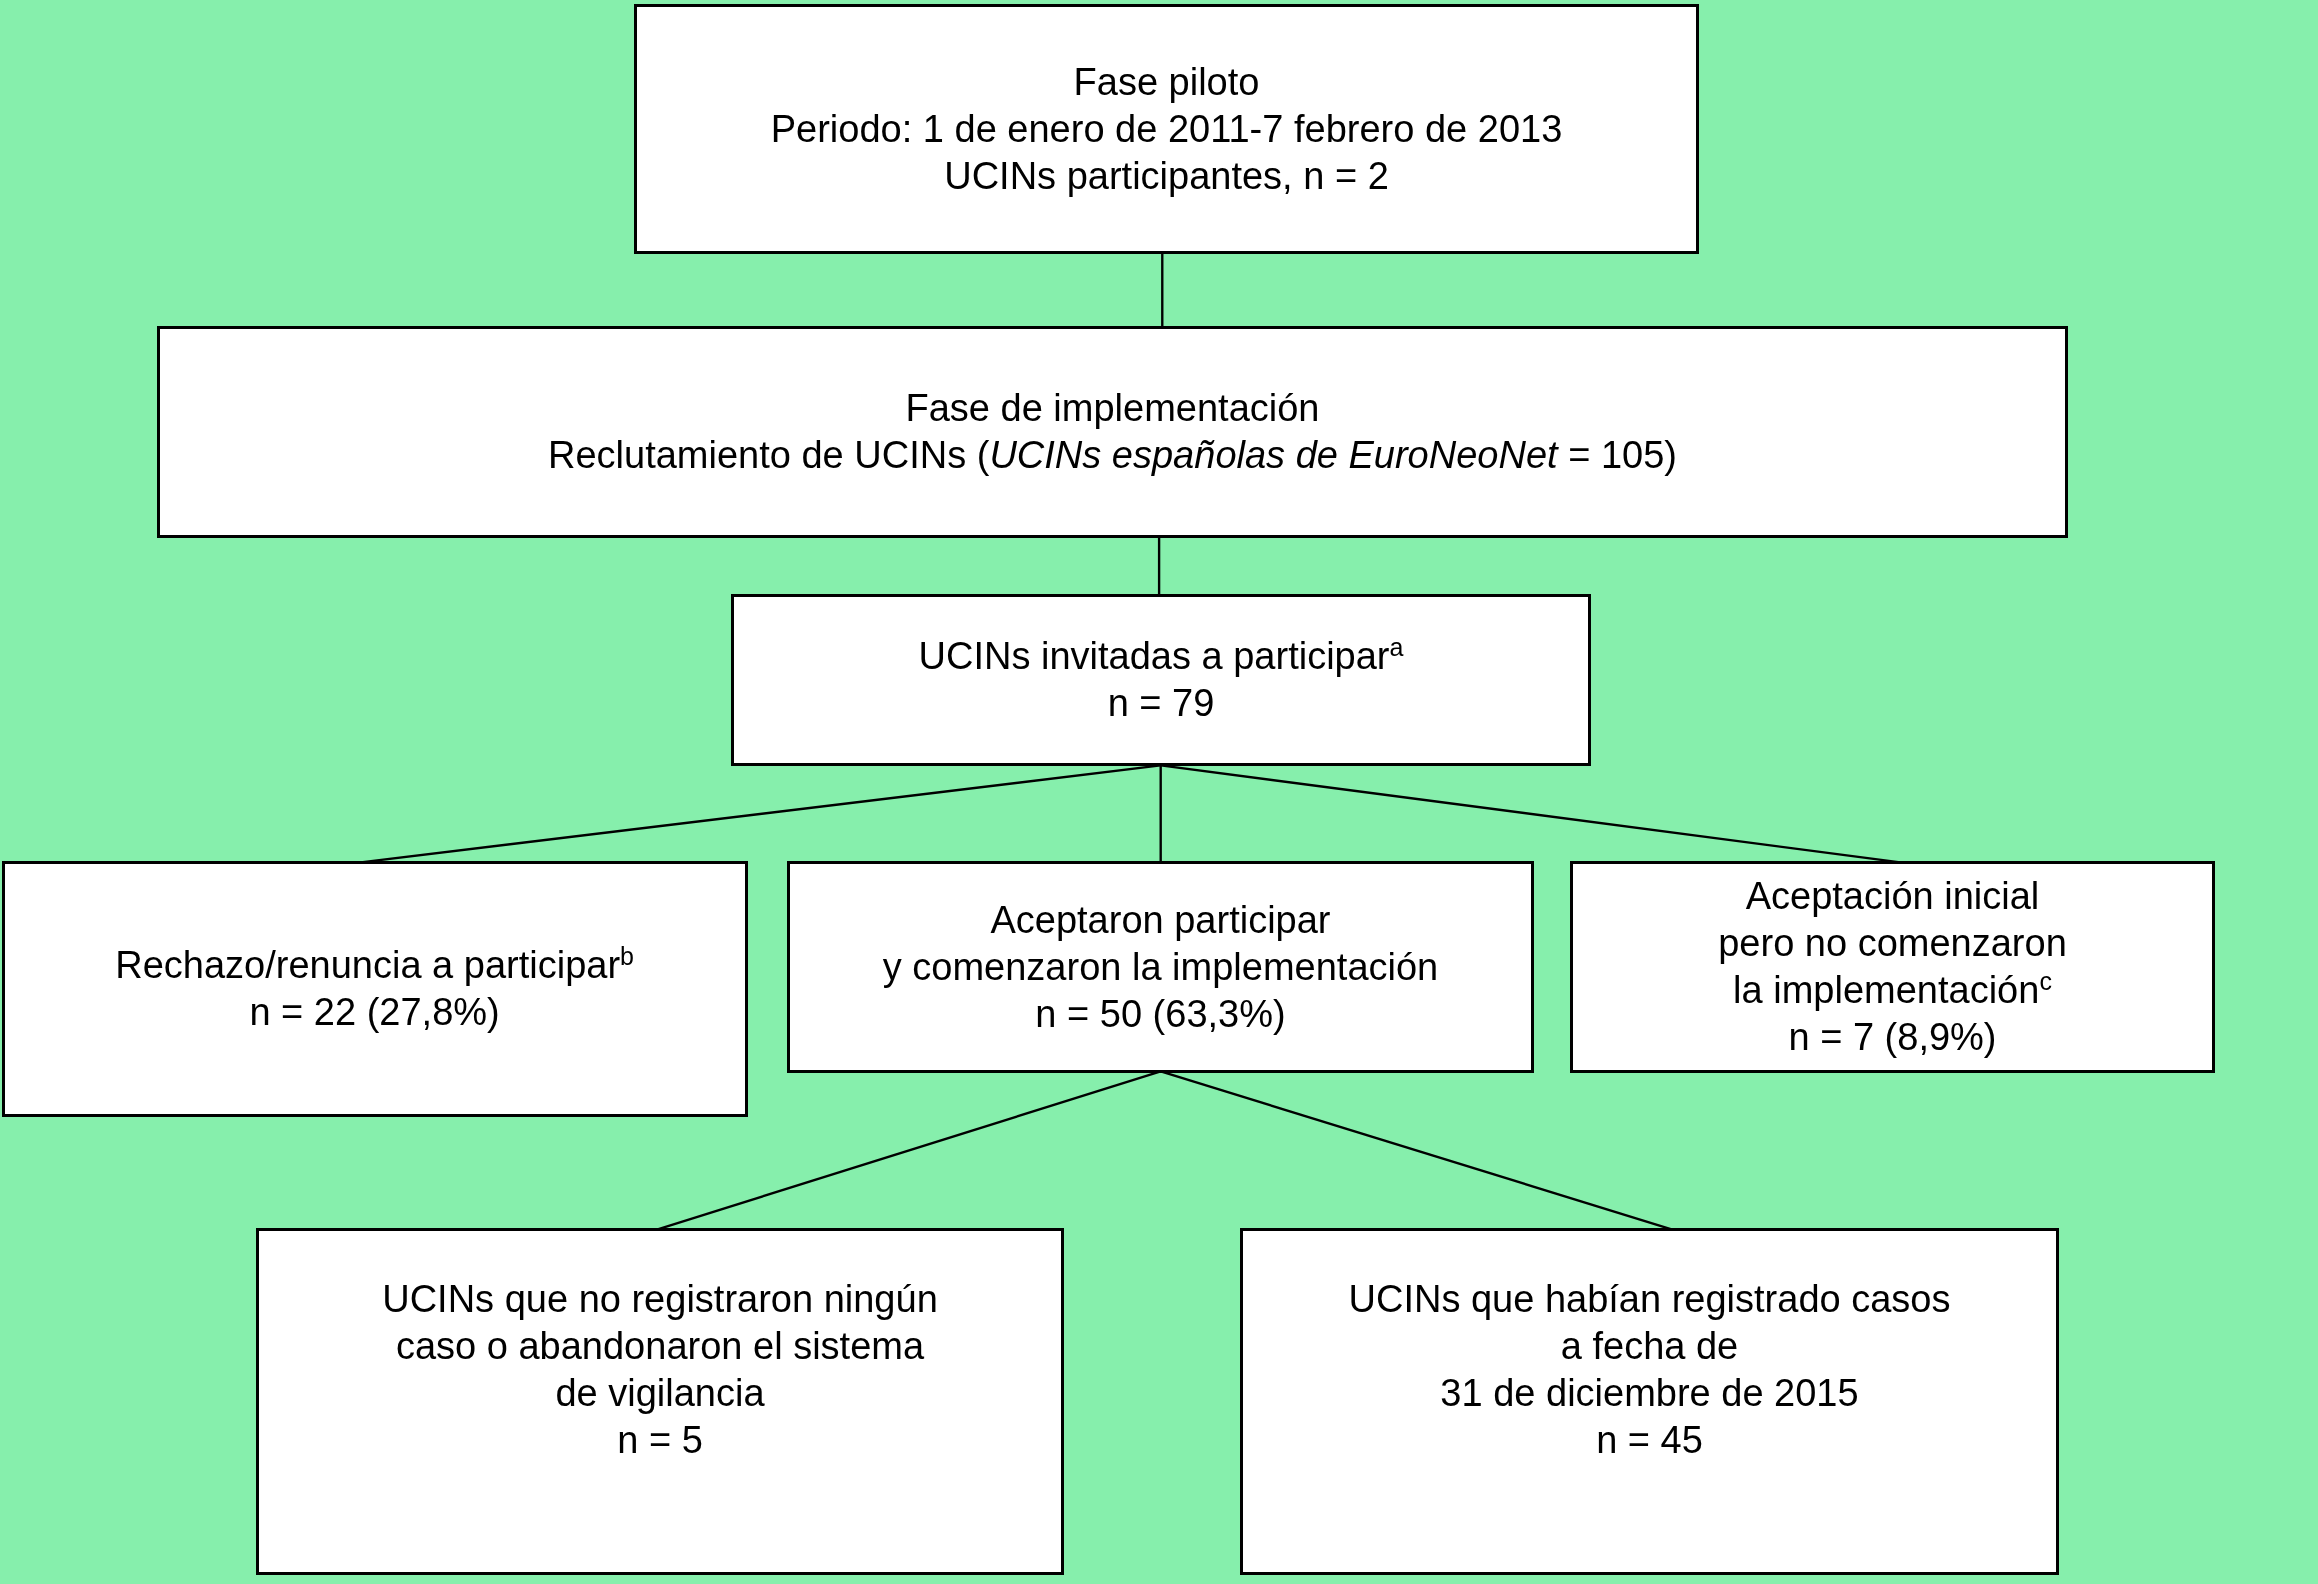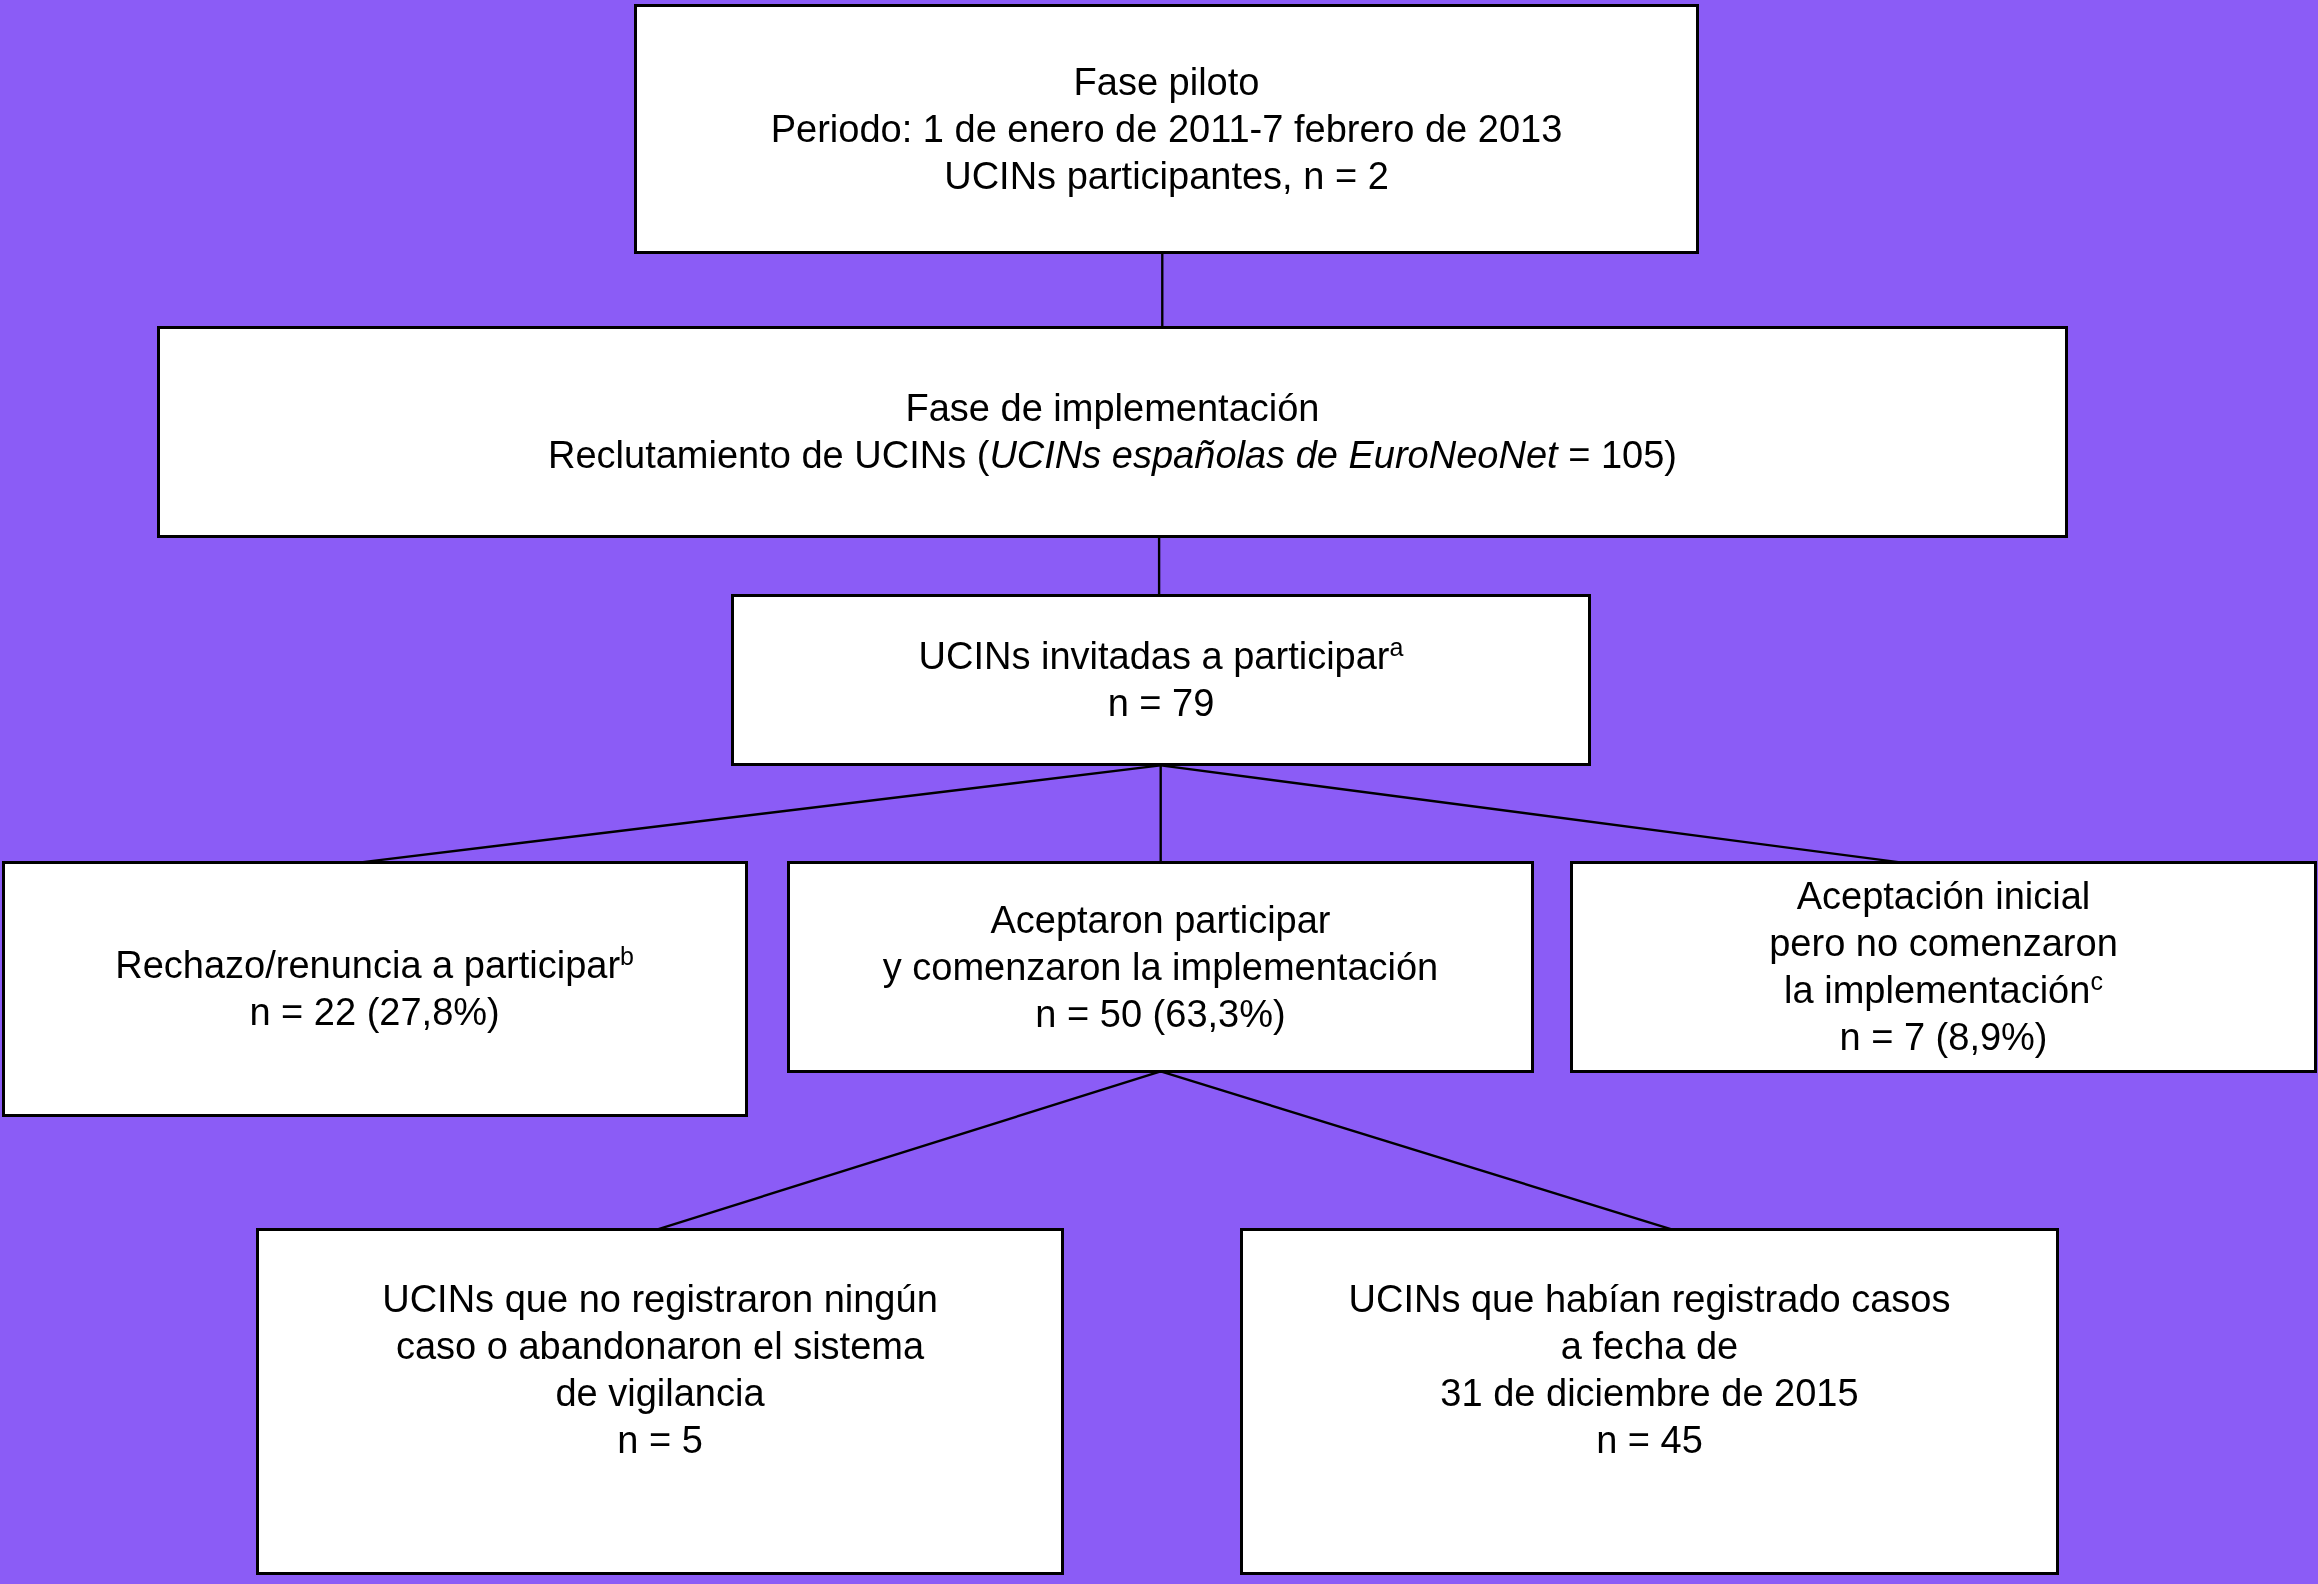--- a/index.html
+++ b/index.html
@@ -1,21 +1,21 @@
 <!DOCTYPE html>
 <html style="font-size:12.7px"><head>
 <meta charset="utf-8">
 <style>
   * { box-sizing: border-box; margin: 0; padding: 0; }
   html, body { background: #ffffff; }
   .canvas {
     position: relative;
     width: 2319px;
     height: 1584px;
-    background: #8b5cf6;
+    background: #86efac;
     font-family: "Liberation Sans", sans-serif;
     color: #000000;
     overflow: hidden;
   }
   svg.connectors {
     position: absolute;
     left: 0; top: 0;
     width: 2319px; height: 1584px;
   }
   .node {
@@ -42,21 +42,21 @@
     line-height: 0;
   }
   .it { font-style: italic; margin-top: 44px; }
 
   
   #box-pilot          { left: 634px;  top: 4px;    width: 1065px; height: 250px; }
   #box-implementation { left: 157px;  top: 326px;  width: 1911px; height: 212px; }
   #box-invited        { left: 731px;  top: 594px;  width: 860px; height: 172px; }
   #box-declined       { left: 1.6px;    top: 861px; width: 746px;  height: 256px; }
   #box-accepted       { left: 787px;  top: 861px; width: 747px;  height: 212px; }
-  #box-initial        { left: 1570px; top: 861px; width: 747px;  height: 212px; }
+  #box-initial        { left: 1570px; top: 861px; width: 645px;  height: 212px; }
   #box-nocases        { left: 256px;  top: 1228px; width: 808px; height: 347px; }
   #box-registered     { left: 1240px; top: 1228px; width: 819px; height: 347px; }
 </style>
 </head>
 <body>
 
 <div class="canvas">
 
   <svg class="connectors" viewBox="0 0 2917 1993" xmlns="http://www.w3.org/2000/svg">
     <line x1="1462" y1="318" x2="1462" y2="414" stroke="#000" stroke-width="3"></line>

